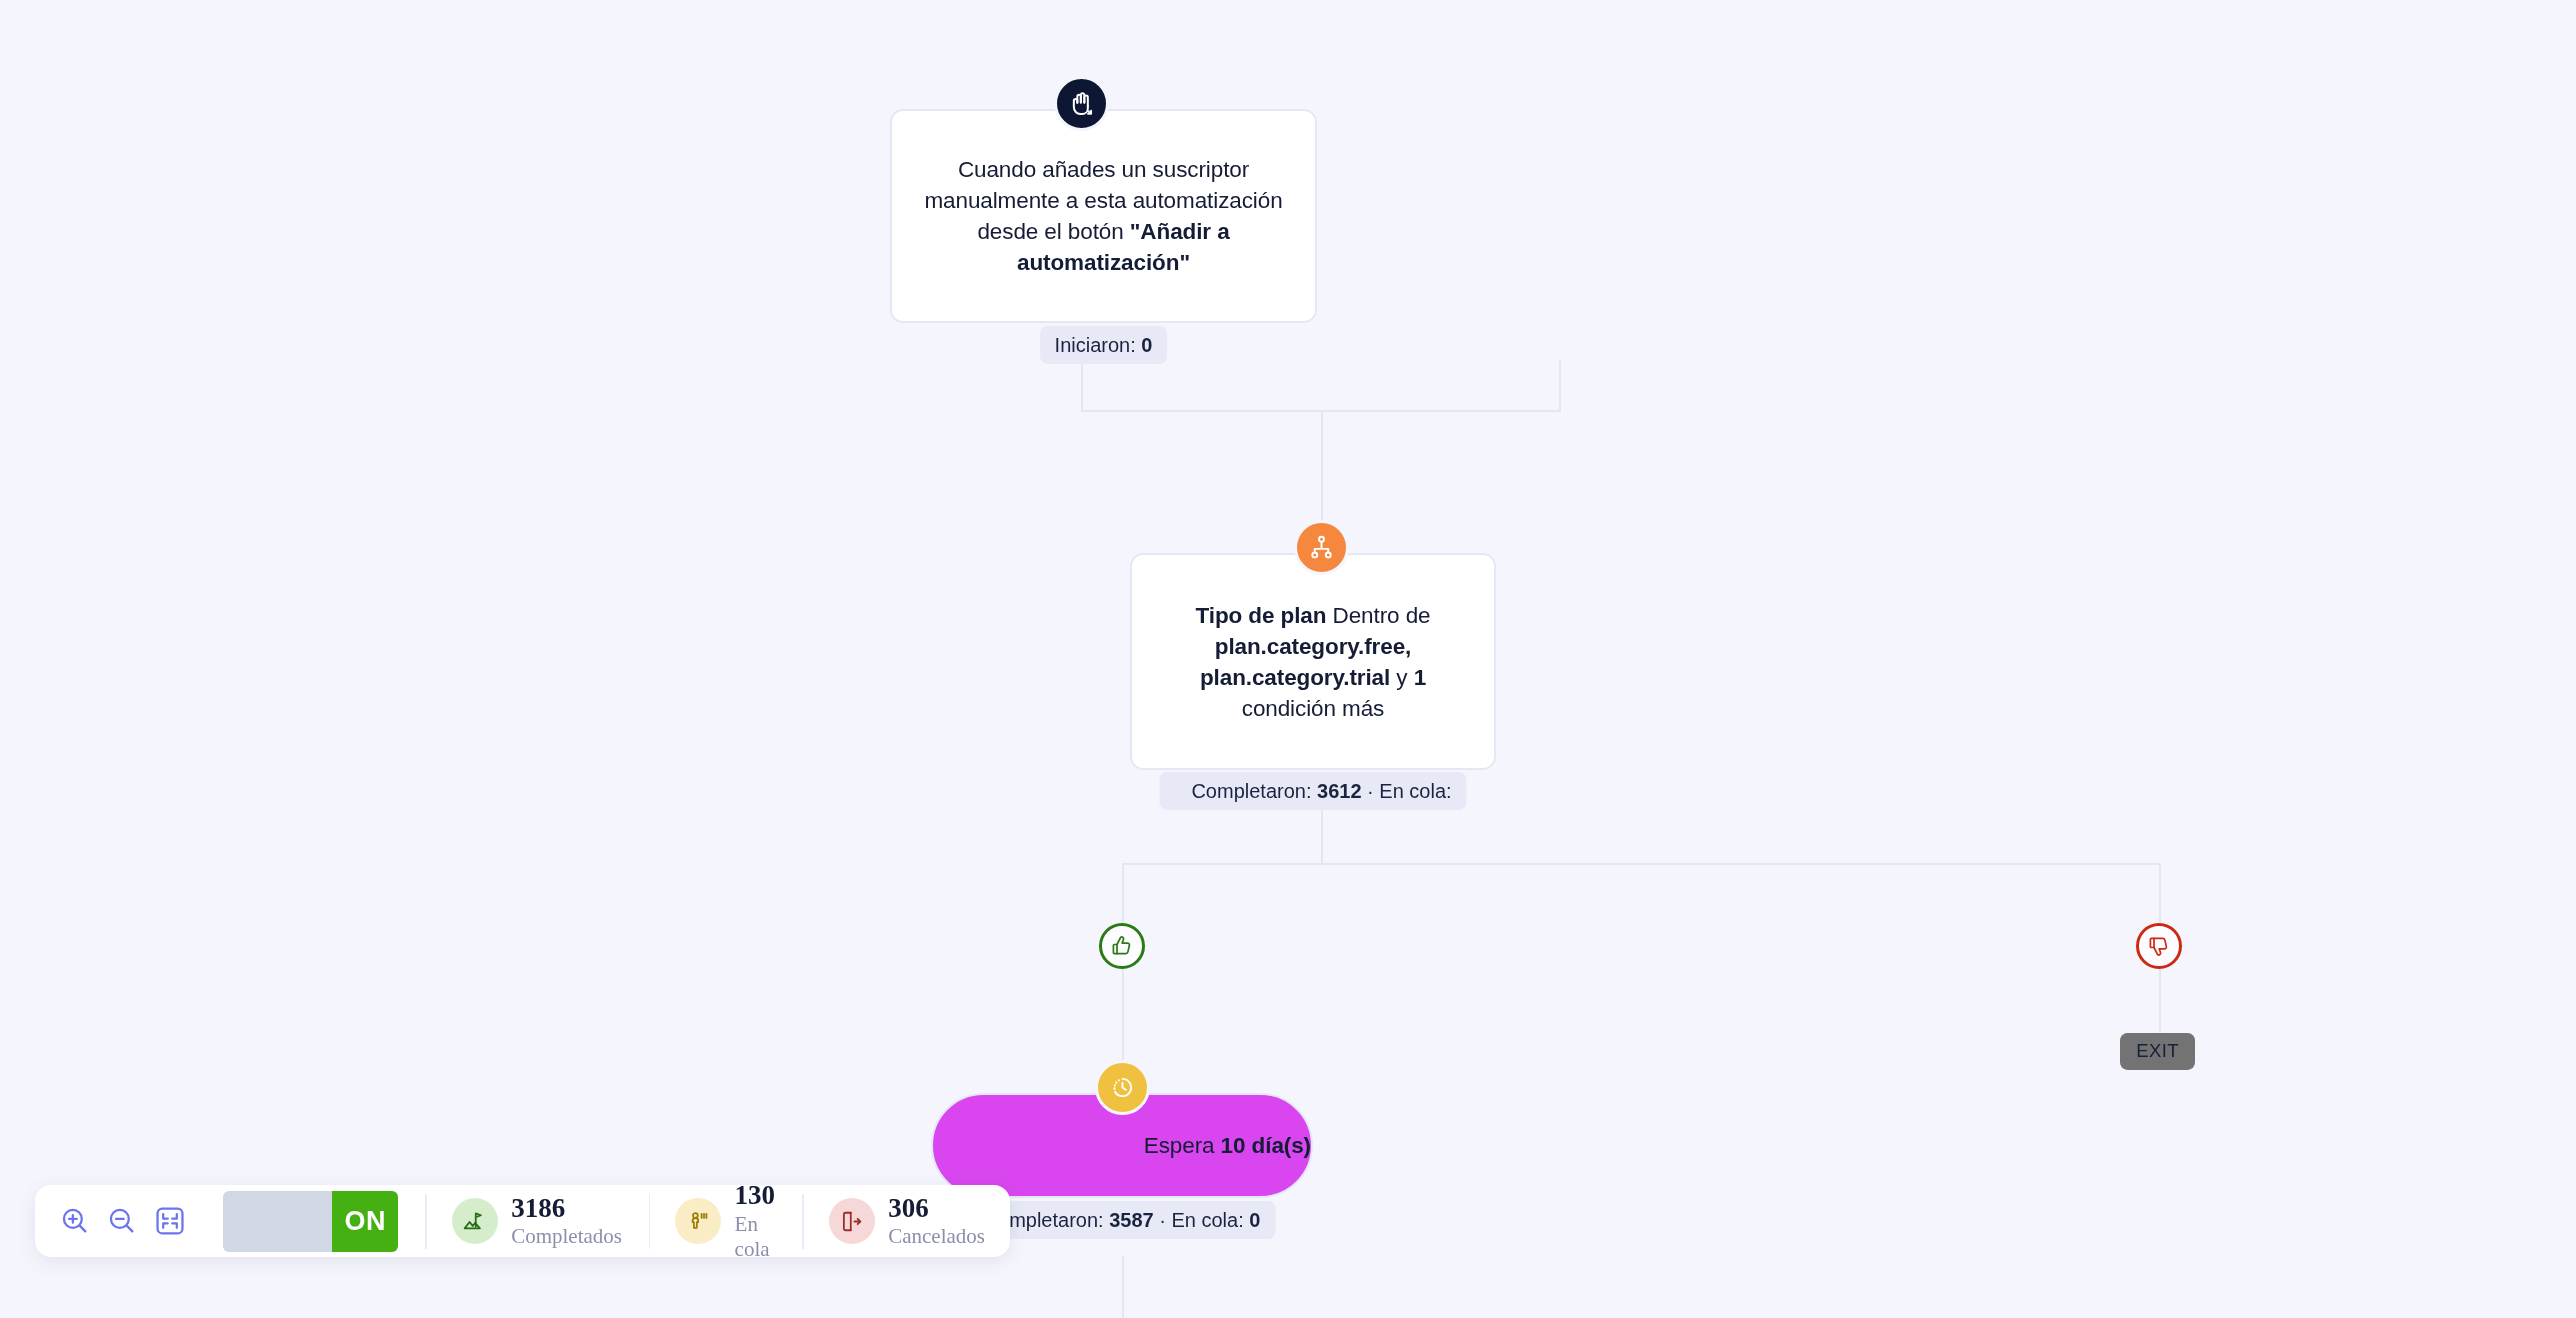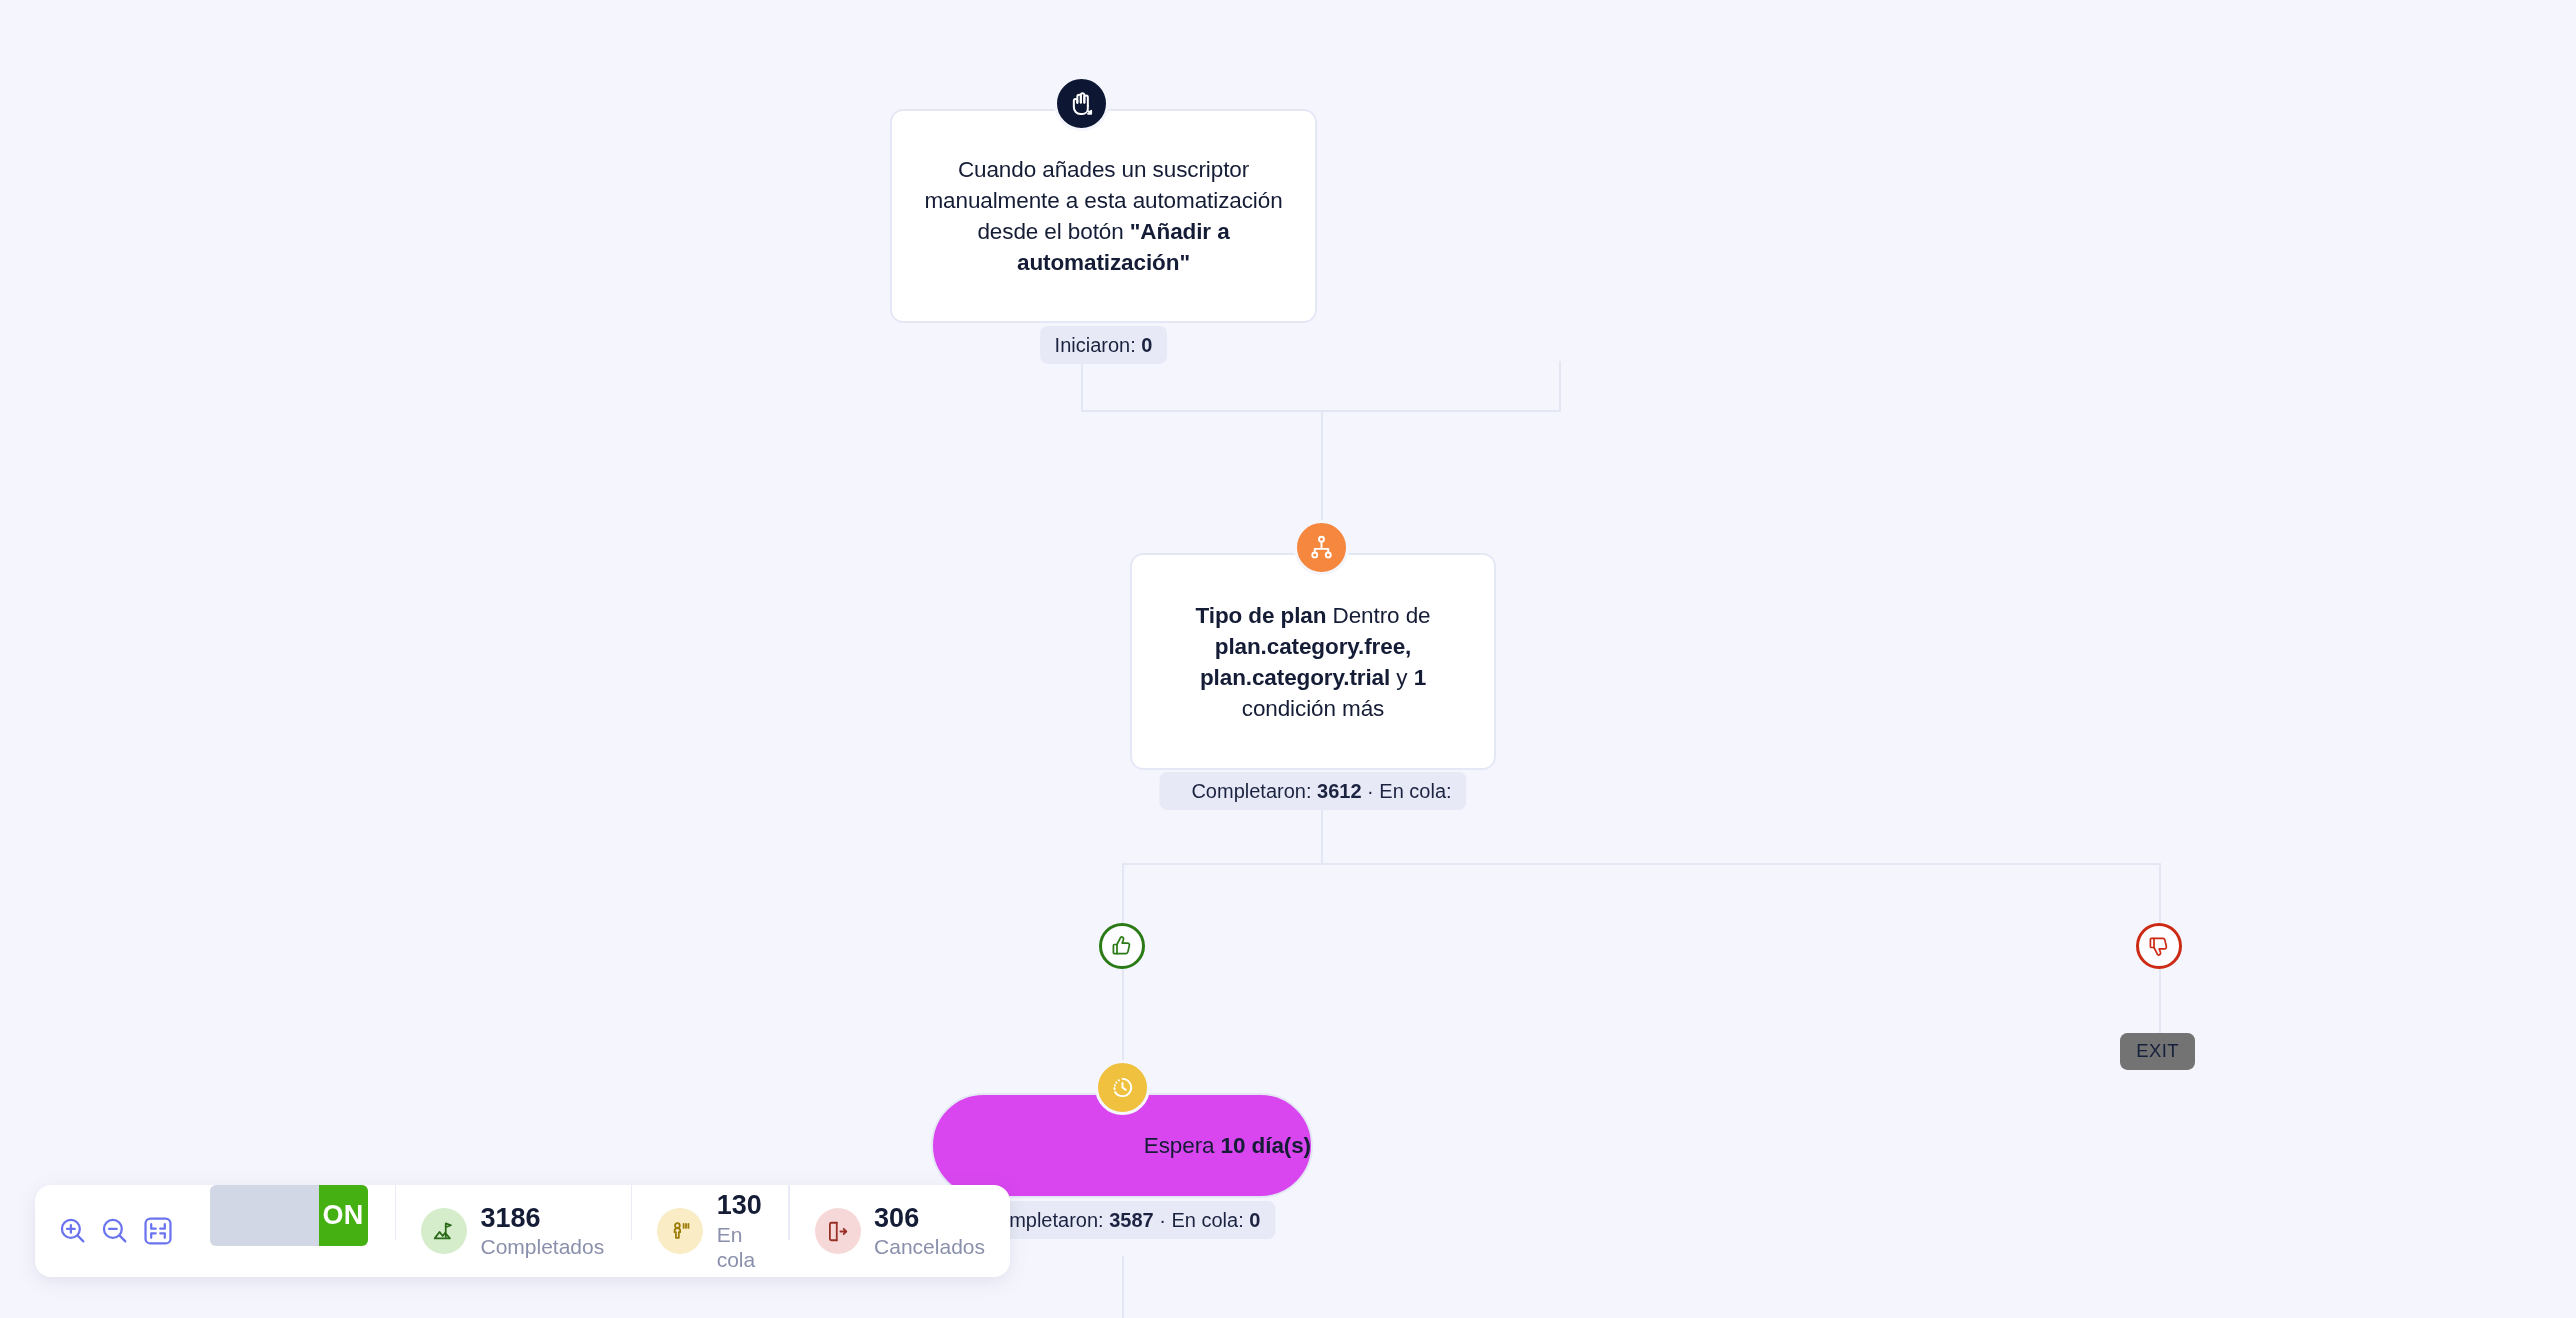--- a/index.html
+++ b/index.html
@@ -101,26 +101,26 @@
     white-space:nowrap;
     z-index:3;
   }
 
   
   #toolbar {
     position:absolute;
     left:35px;
     top:1185px;
     width:975px;
-    height:92px;
+    height:72px;
     background:#ffffff;
     border-radius:16.3px;
     box-shadow:0 4.4px 19px rgba(36,44,90,.10);
     display:flex;
-    align-items:flex-start;
+    align-items:center;
     z-index:20;
   }
   .tb-icon {
     width:58px; height:100%;
     display:flex; align-items:center; justify-content:center;
     cursor:pointer;
   }
   .tb-icon:first-child { margin-left:16.3px; }
   .toggle {
     margin-left:30px;
@@ -140,20 +140,21 @@
     display:flex; align-items:center; justify-content:center;
     letter-spacing:0.4px;
   }
 
   .divider { width:2.2px; height:55px; background:#e9ecf6; margin:0 0 0 1.5px; }
 
   .stat {
     display:flex; align-items:center;
     padding:0 25px;
     height:100%;
+    font-family:Liberation Serif, serif;
   }
   .stat-ico {
     width:46px; height:46px;
     border-radius:50%;
     display:flex; align-items:center; justify-content:center;
     flex:0 0 auto;
     margin-right:13.3px;
   }
   .stat-num { font-size:27px; font-weight:700; color:#141c36; line-height:30px; }
   .stat-lbl { font-size:21px; color:#8a90ab; line-height:25px; margin-top:1.5px; }

